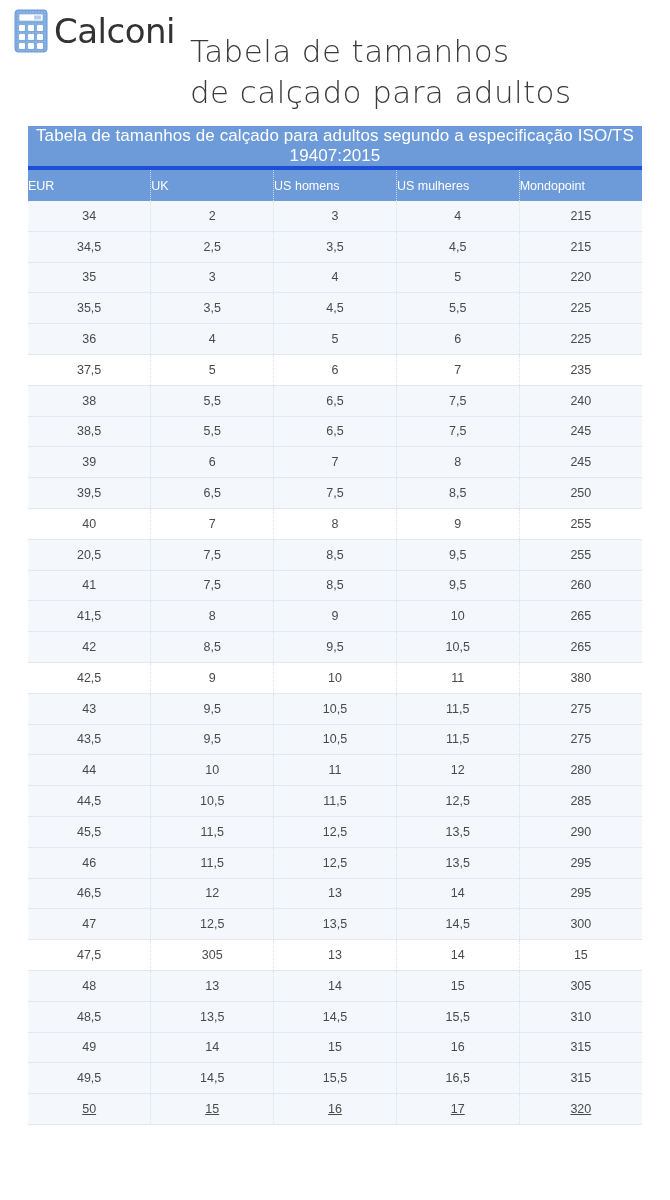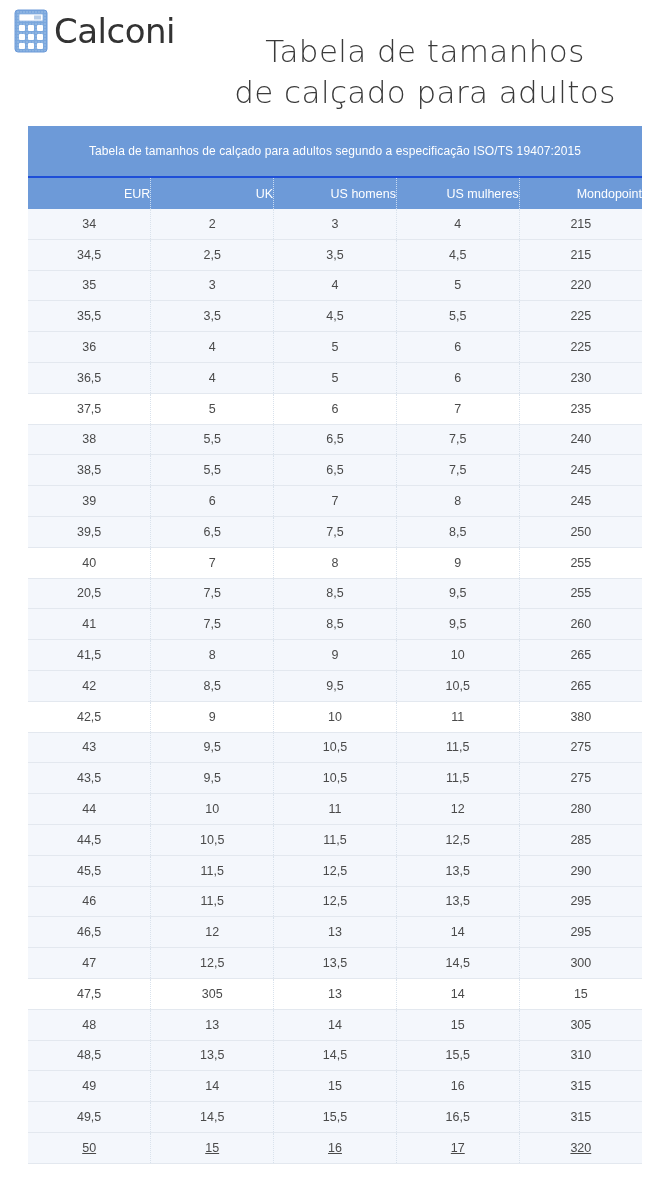--- a/index.html
+++ b/index.html
@@ -41,21 +41,21 @@
     font-weight: 400;
     letter-spacing: -0.5px;
     color: #333333;
     line-height: 1;
   }
   .page-title {
     position: absolute;
     right: 10px;
     top: 10px;
     width: 470px;
-    text-align: center;
+    text-align: left;
     font-family: "DejaVu Sans", sans-serif;
     font-weight: 300;
     font-size: 31px;
     line-height: 1.32;
     letter-spacing: 0.4px;
     color: #3a3a3a;
   }
   .page-title .tline { display: block; }
 
   
@@ -70,35 +70,35 @@
     border-collapse: collapse;
     table-layout: fixed;
     font-size: 12px;
   }
   table.size-table col { width: 20%; }
 
   .caption-row th {
     background: #6d9ad8;
     color: #ffffff;
     font-weight: 400;
-    font-size: 12px;
+    font-size: 17px;
     letter-spacing: 0.1px;
     height: 26px;
     text-align: center;
     border: none;
-    border-bottom: 2px solid #1d4ed8;
-    padding: 12px 6px;
+    border-bottom: 4px solid #1d4ed8;
+    padding: 0 6px;
   }
   .head-row th {
     background: #6d9ad8;
     color: #ffffff;
     font-weight: 400;
     font-size: 12.5px;
     height: 31px;
-    text-align: right;
+    text-align: left;
     padding: 0;
     border-right: 1px dotted #c9dcf2;
     border-bottom: none;
   }
   .head-row th:last-child { border-right: none; }
 
   tbody td {
     height: 29.8px;
     text-align: center;
     vertical-align: middle;
@@ -202,27 +202,20 @@
           <td>5,5</td>
           <td>225</td>
         </tr>
         <tr>
           <td>36</td>
           <td>4</td>
           <td>5</td>
           <td>6</td>
           <td>225</td>
         </tr>
-        <tr>
-          <td>36,5</td>
-          <td>4</td>
-          <td>5</td>
-          <td>6</td>
-          <td>230</td>
-        </tr>
         <tr class="alt">
           <td>37,5</td>
           <td>5</td>
           <td>6</td>
           <td>7</td>
           <td>235</td>
         </tr>
         <tr>
           <td>38</td>
           <td>5,5</td>

